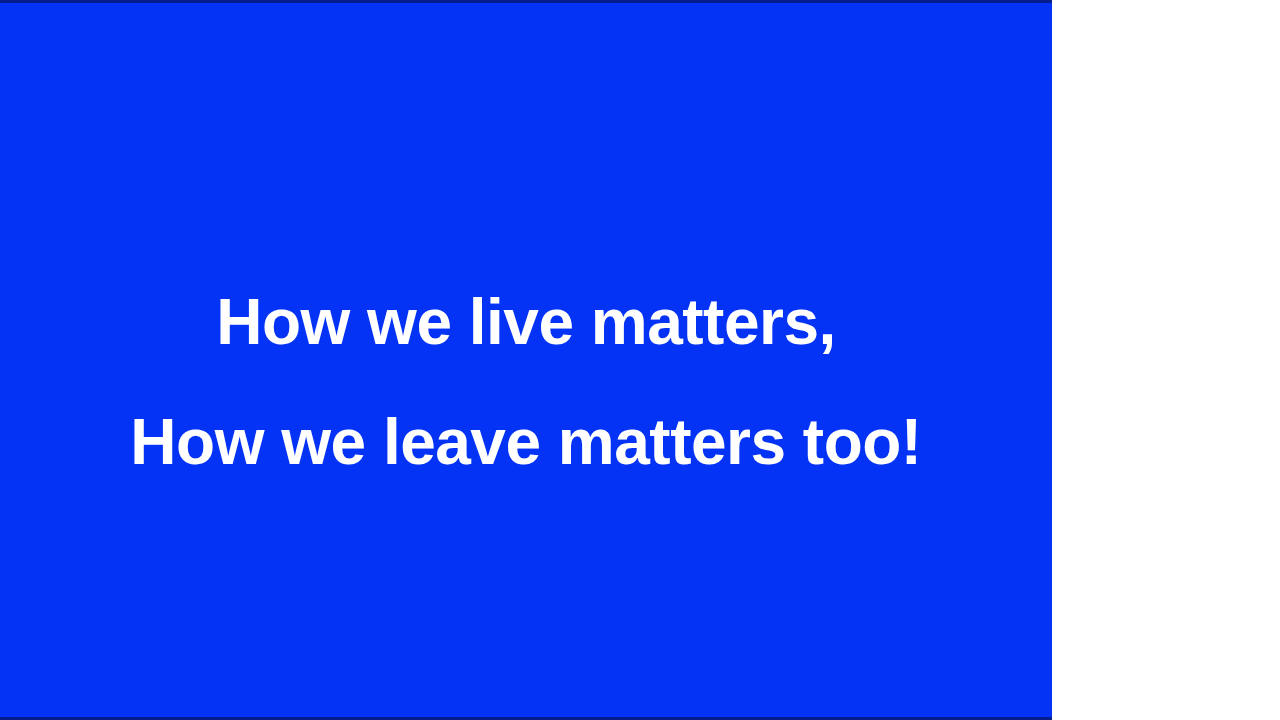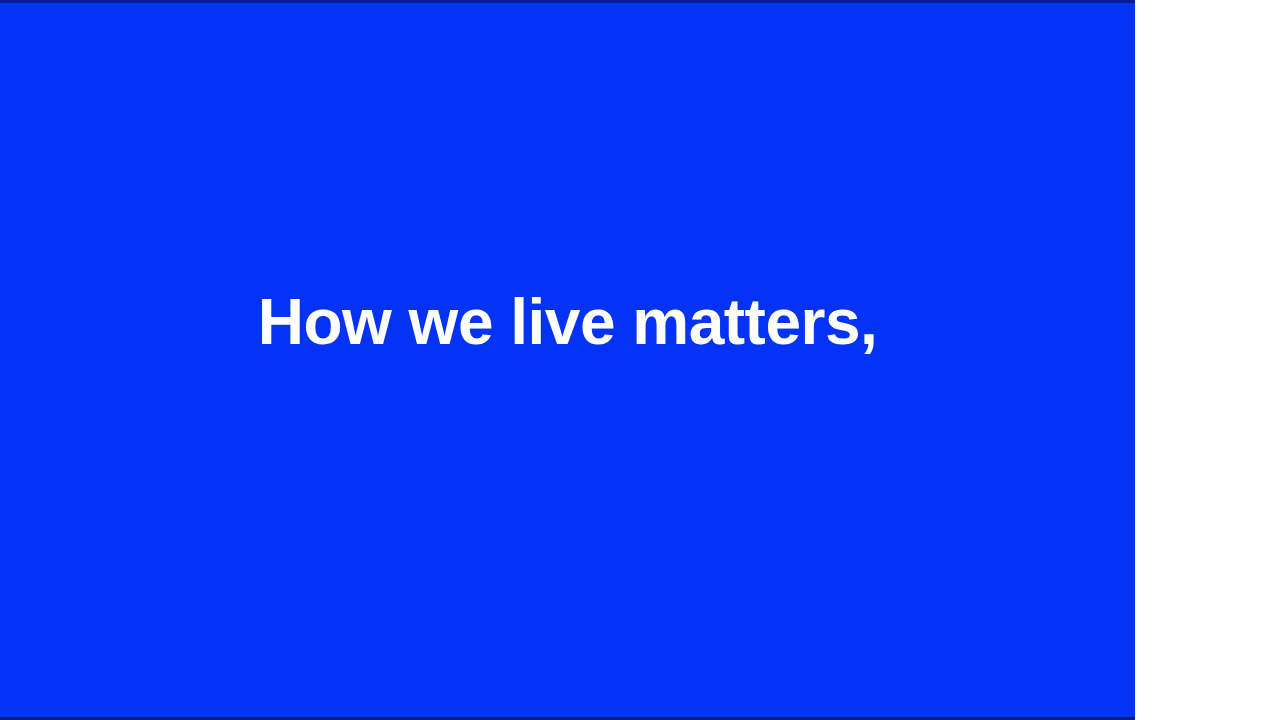--- a/index.html
+++ b/index.html
@@ -11,21 +11,21 @@
   body {
     width: 1280px;
     height: 720px;
     overflow: hidden;
     font-family: "Liberation Sans", sans-serif;
   }
 
   
   .slide {
     position: relative;
-    width: 1135px;
+    width: 1052px;
     height: 720px;
     background: #0433F5;
     display: flex;
     align-items: center;
     justify-content: center;
     box-sizing: border-box;
     overflow: hidden;
   }
 
   
@@ -63,17 +63,18 @@
 </style>
 </head>
 <body>
 
 <div class="slide">
 
   <div class="edge-strip top"></div>
 
   <div class="caption-block">
     <span class="caption-line">How we live matters,</span>
+    <span class="caption-line">How we leave matters too!</span>
   </div>
 
   <div class="edge-strip bottom"></div>
 
 </div>
 
 </body></html>

